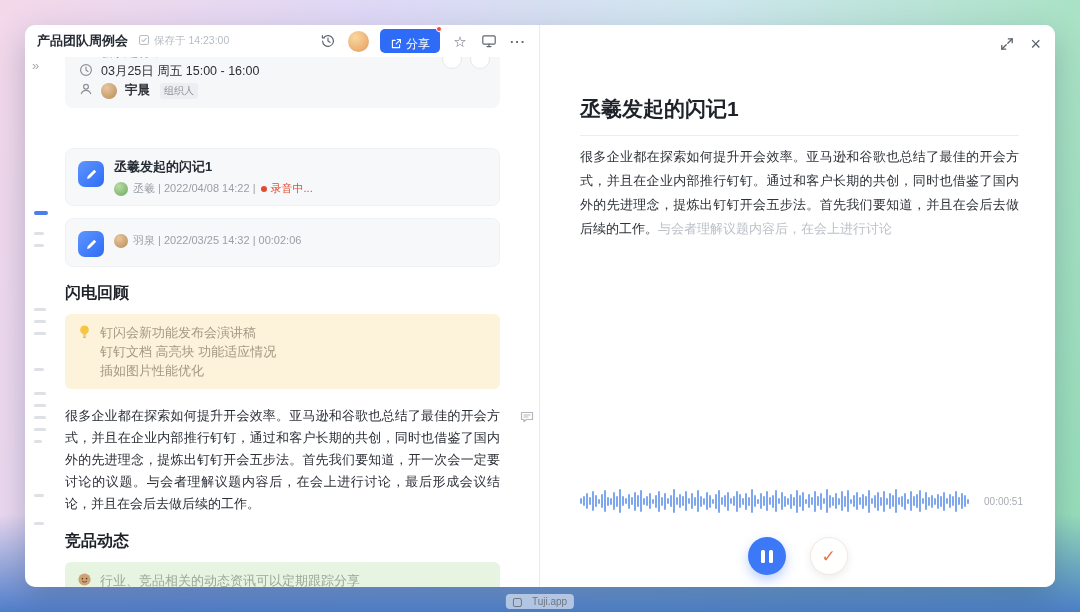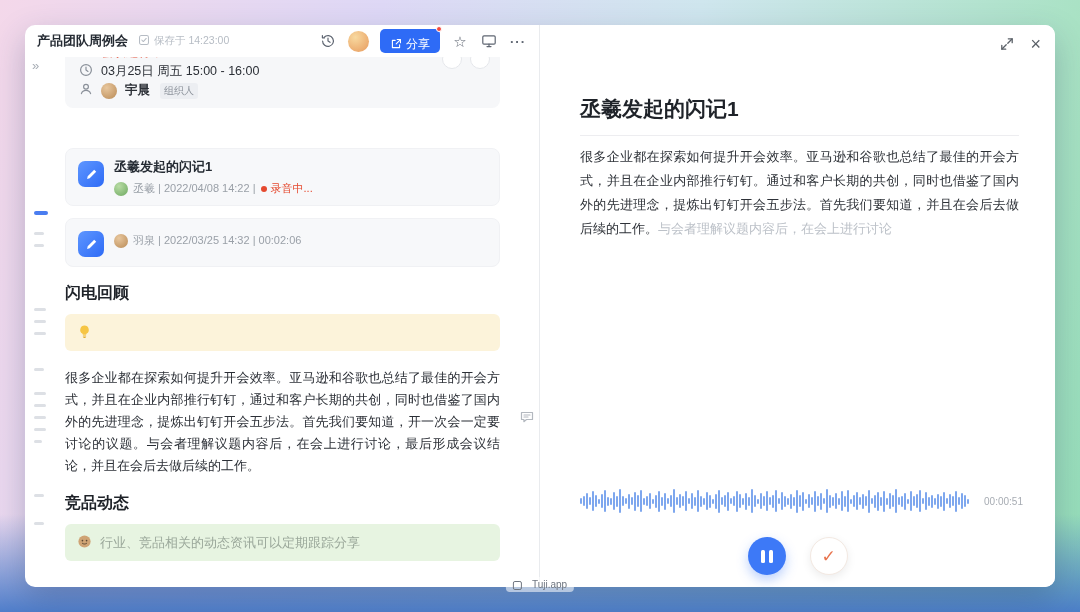--- a/index.html
+++ b/index.html
@@ -90,21 +90,21 @@
   .audio-time { font-size:10px; color:#a7acb3; flex:0 0 auto; }
 
   .controls { position:absolute; left:0; right:0; bottom:12px; display:flex; justify-content:center; gap:24px; }
   .pause-btn { width:38px; height:38px; border-radius:50%; background:#3d79f7; border:none; cursor:pointer;
     display:flex; align-items:center; justify-content:center; gap:4px; box-shadow:0 5px 12px rgba(61,121,247,.35); }
   .pause-btn i { width:4px; height:13px; background:#fff; border-radius:1.5px; display:block; }
   .check-btn { width:38px; height:38px; border-radius:50%; background:#fff; border:1px solid #f3e9e2; color:#e8734d;
     font-size:17px; cursor:pointer; box-shadow:0 3px 10px rgba(0,0,0,.08);
     display:flex; align-items:center; justify-content:center; font-family:inherit; }
 
-  .watermark { position:absolute; left:50%; bottom:20px; transform:translateX(-50%); display:flex; align-items:flex-end;
+  .watermark { position:absolute; left:50%; bottom:3px; transform:translateX(-50%); display:flex; align-items:flex-end;
     gap:10px; background:rgba(255,255,255,.55); border-radius:4px; padding:2px 7px; font-size:10px; color:#6f7680; }
   .wm-ic { width:9px; height:9px; border:1.2px solid #6f7680; border-radius:2px; display:inline-block; }
 </style>
 </head>
 <body>
 
 <div class="stage">
   <div class="window">
 
     <div class="pane-left">
@@ -242,20 +242,25 @@
           <h2 class="sec">闪电回顾</h2>
 
           <div class="hl hl-yellow">
             <span class="hl-ic">
               <svg width="15" height="15" viewBox="0 0 16 16">
                   <path fill="#f6c544" d="M8 1.6a4.6 4.6 0 0 0-2.4 8.5c.4.3.6.6.6 1v.4h3.6v-.4c0-.4.2-.7.6-1A4.6 4.6 0 0 0 8 1.6z"></path>
                   <rect x="6.2" y="12.2" width="3.6" height="1.1" rx=".55" fill="#e3ae2f"></rect>
                   <rect x="6.6" y="13.8" width="2.8" height="1" rx=".5" fill="#e3ae2f"></rect>
                 </svg>
             </span>
+            <div class="lines">
+              <div>钉闪会新功能发布会演讲稿</div>
+              <div>钉钉文档 高亮块 功能适应情况</div>
+              <div>插如图片性能优化</div>
+            </div>
           </div>
 
           <p class="para">很多企业都在探索如何提升开会效率。亚马逊和谷歌也总结了最佳的开会方式，并且在企业内部推行钉钉，通过和客户长期的共创，同时也借鉴了国内外的先进理念，提炼出钉钉开会五步法。首先我们要知道，开一次会一定要讨论的议题。与会者理解议题内容后，在会上进行讨论，最后形成会议结论，并且在会后去做后续的工作。</p>
 
           <h2 class="sec">竞品动态</h2>
 
           <div class="hl hl-green">
             <span class="hl-ic">
               <svg width="15" height="15" viewBox="0 0 16 16">
                   <circle cx="8" cy="8" r="6.5" fill="#cfa374"></circle>

